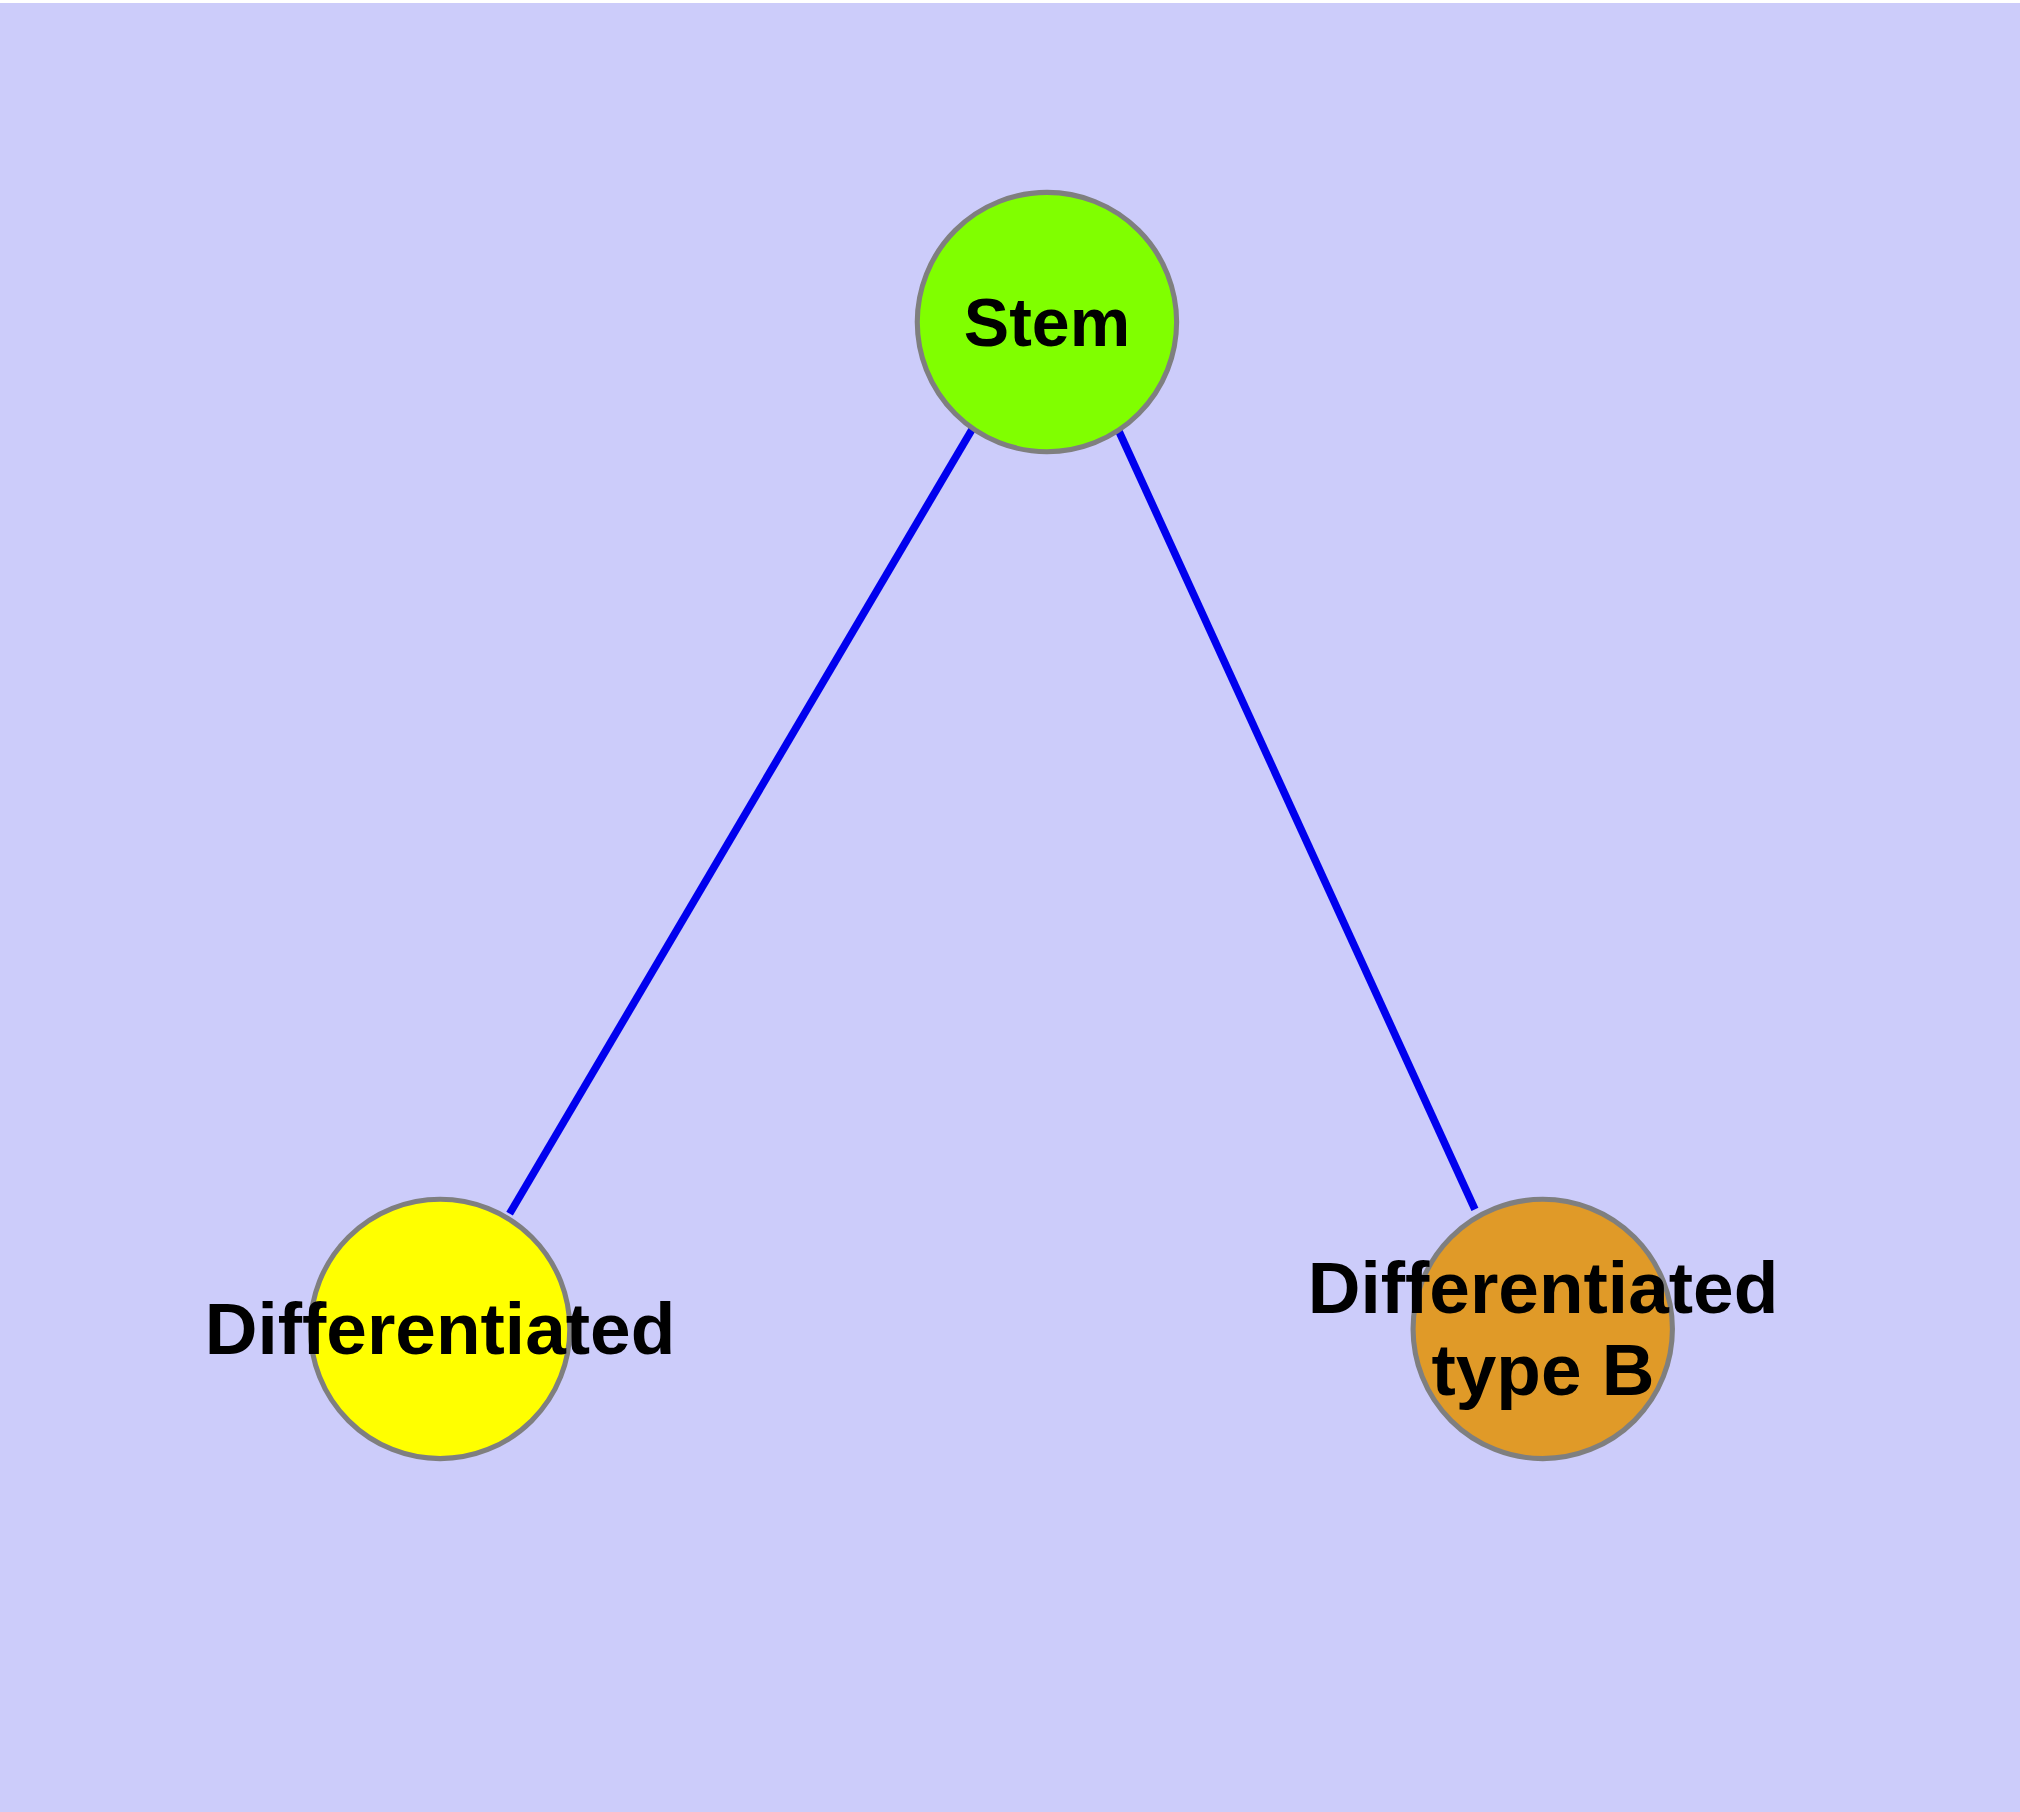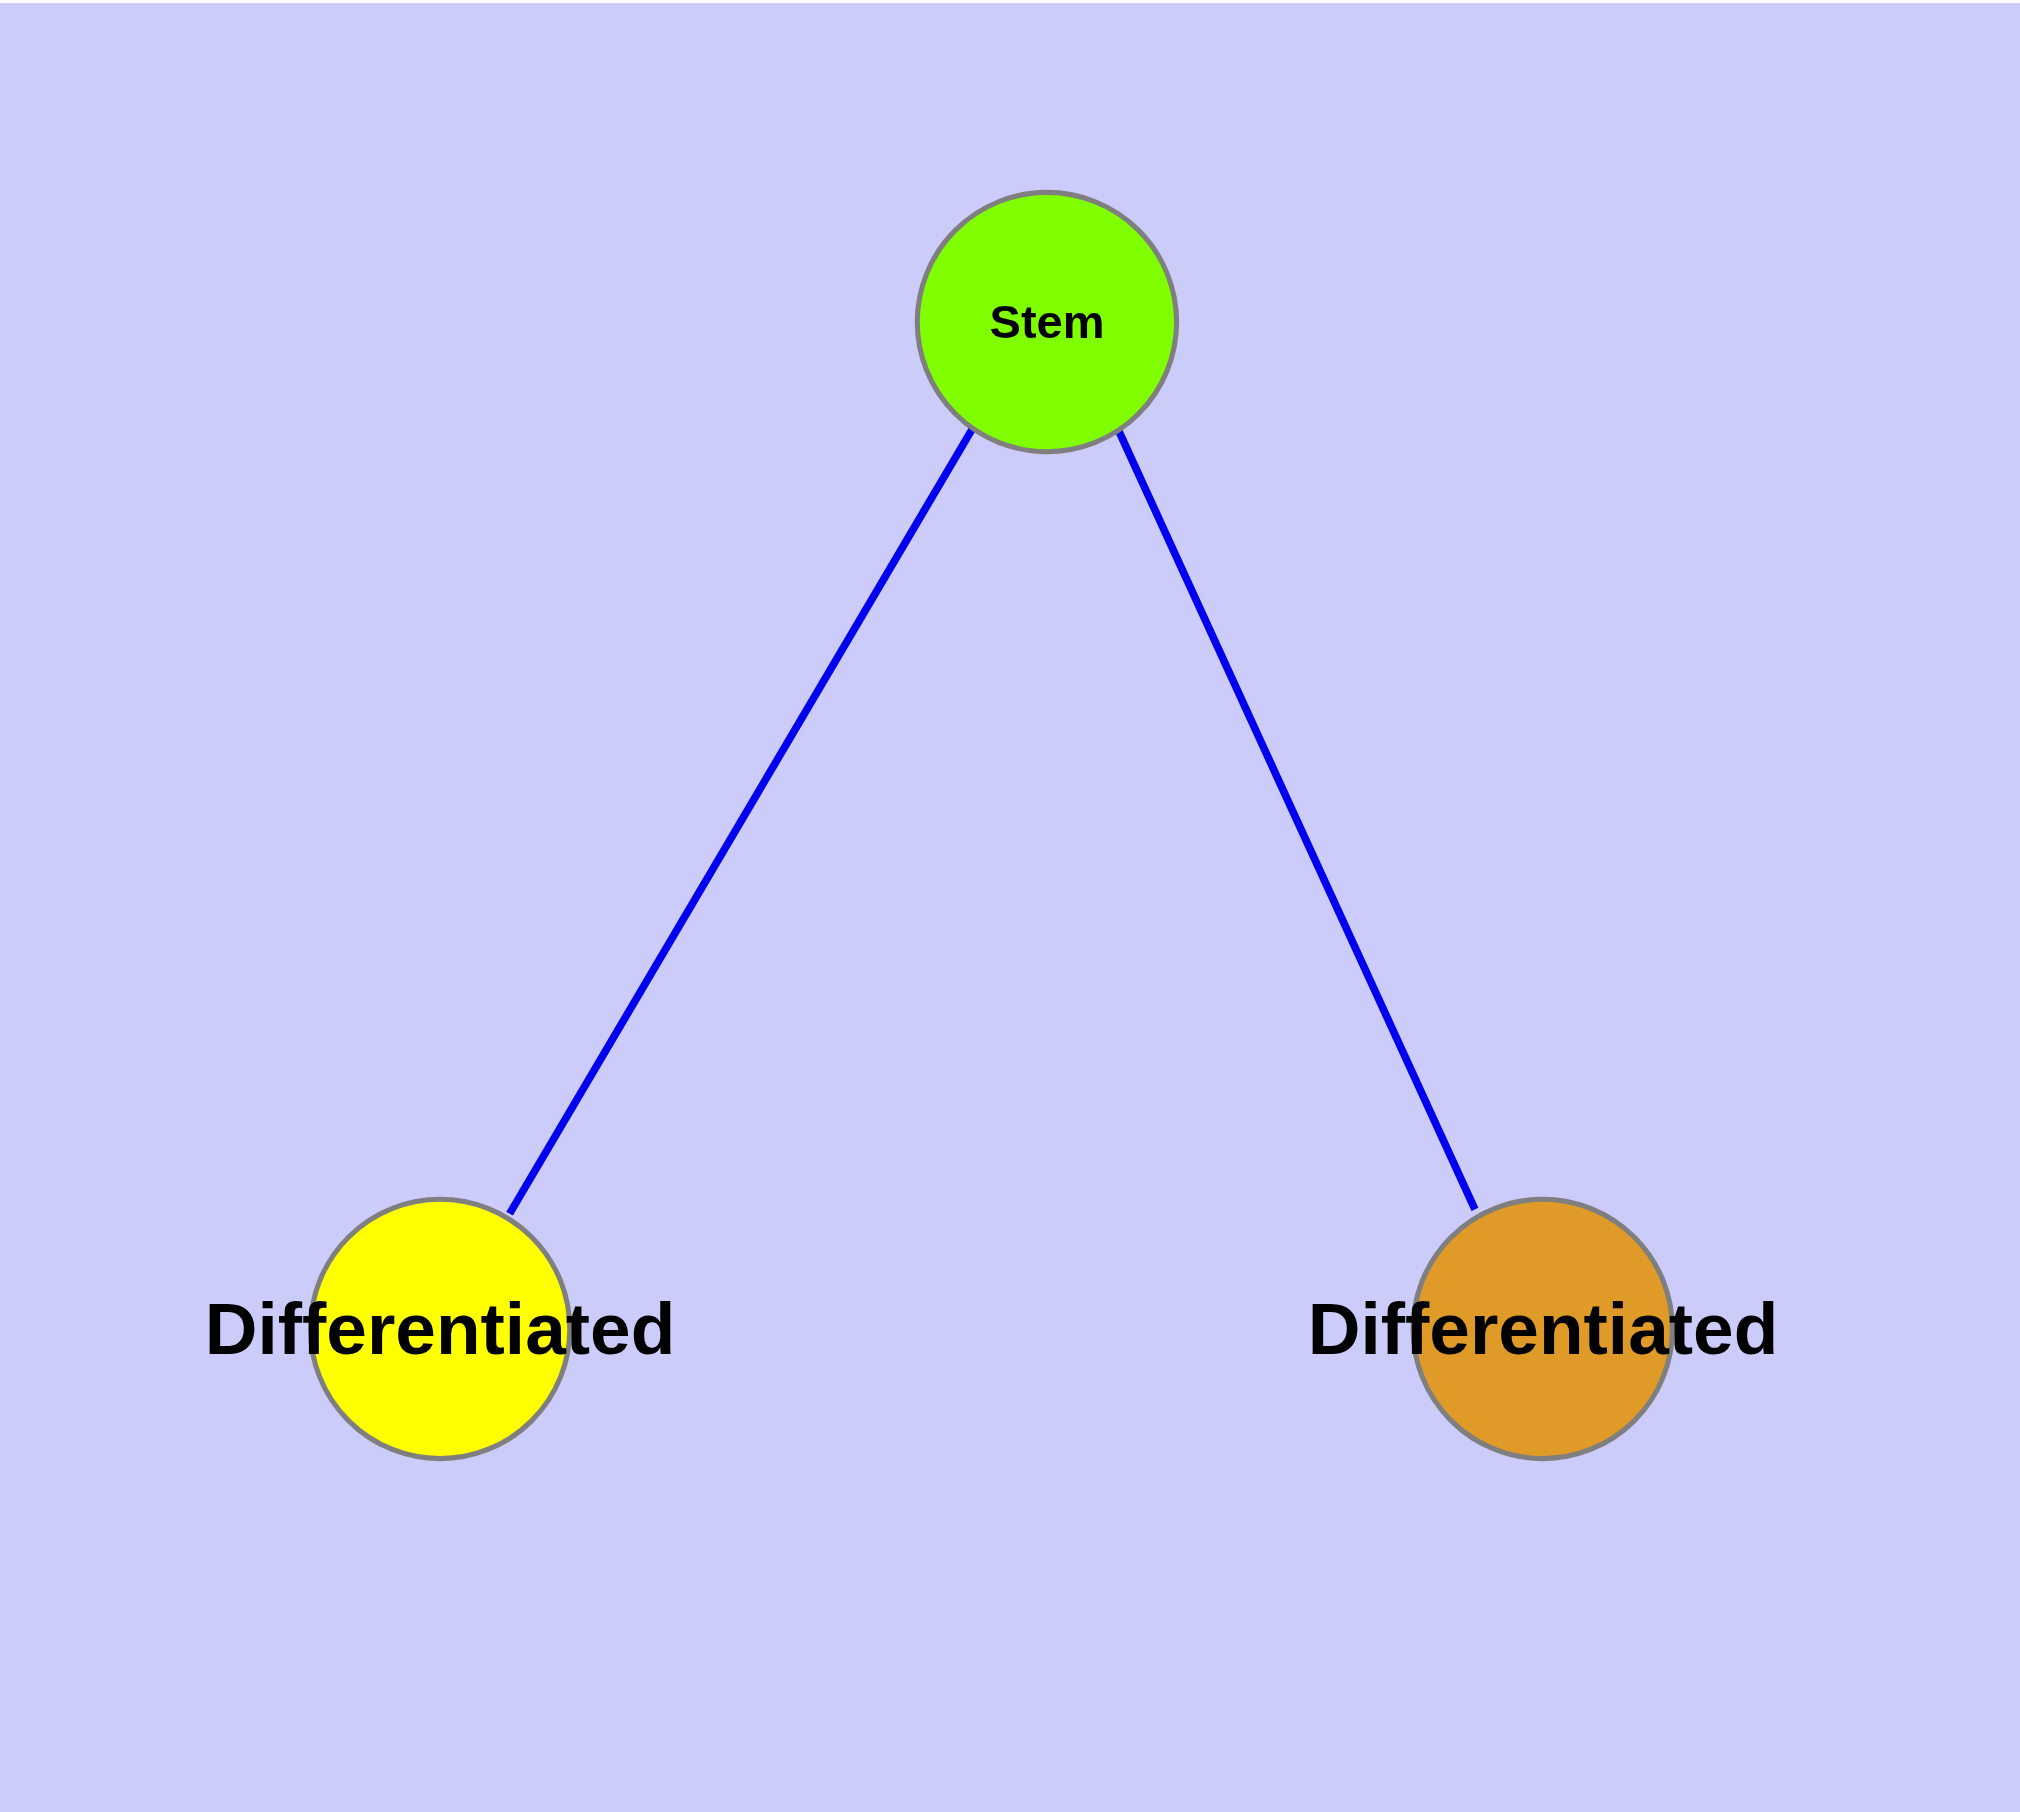--- a/index.html
+++ b/index.html
@@ -35,21 +35,21 @@
     color: #000000;
     font-weight: bold;
     font-family: "Liberation Sans", sans-serif;
     text-align: center;
     line-height: 1.12;
     white-space: pre;
     pointer-events: none;
     transform: translate(-50%, -50%);
   }
   .label-stem {
-    font-size: 47px;
+    font-size: 68px;
     left: 1047px;
     top: 322px;
   }
   .label-a {
     font-size: 73px;
     left: 440px;
     top: 1329px;
   }
   .label-b {
     font-size: 73px;
@@ -75,16 +75,16 @@
       <circle cx="1235" cy="380" r="153" fill="#80ff00" stroke="#7f7f7f" stroke-width="6"></circle>
       <circle cx="519" cy="1568" r="153" fill="#ffff00" stroke="#7f7f7f" stroke-width="6"></circle>
       <circle cx="1820" cy="1568" r="153" fill="#e09a28" stroke="#7f7f7f" stroke-width="6"></circle>
     </g>
   </svg>
 
   <div class="node-label label-stem" style="left: 1047px; top: 322px; color: rgb(0, 0, 0);"><span>Stem</span></div>
 
   <div class="node-label label-a" style="left: 440px; top: 1329px; color: rgb(0, 0, 0);"><span>Differentiated</span><br></div>
 
-  <div class="node-label label-b" style="left: 1543px; top: 1329px; color: rgb(0, 0, 0);"><span>Differentiated</span><br></div>
+  <div class="node-label label-b" style="left: 1543px; top: 1329px; color: rgb(0, 0, 0);"><span>Differentiated</span><br><span>type B</span></div>
 
 </div>
 
 
 </body></html>

